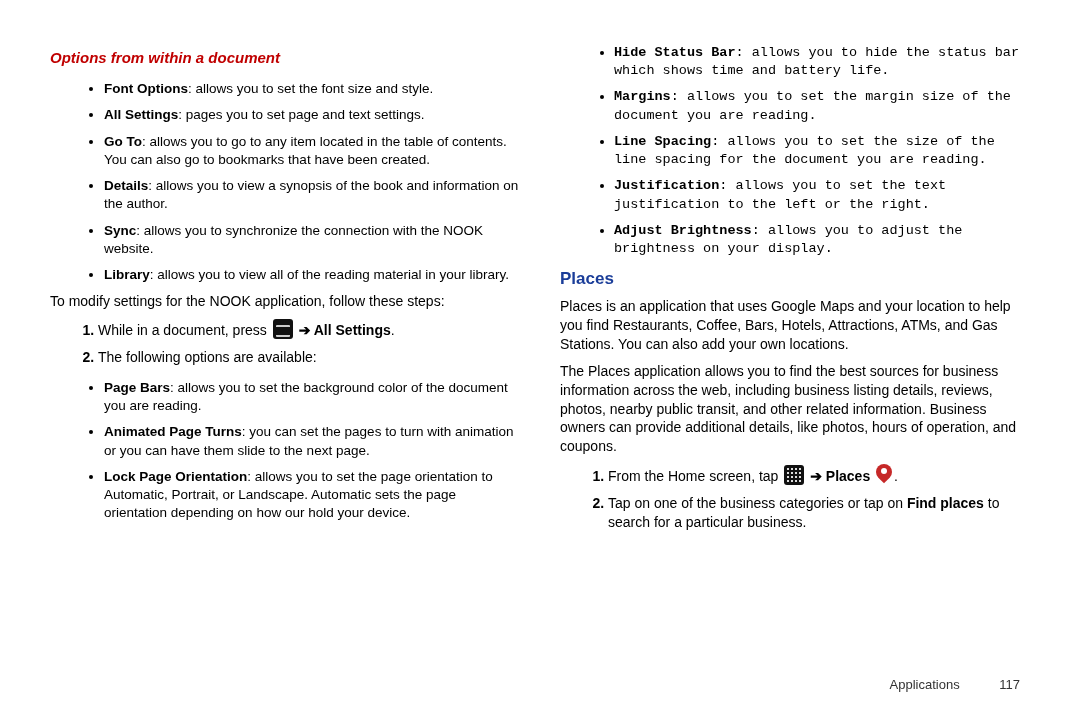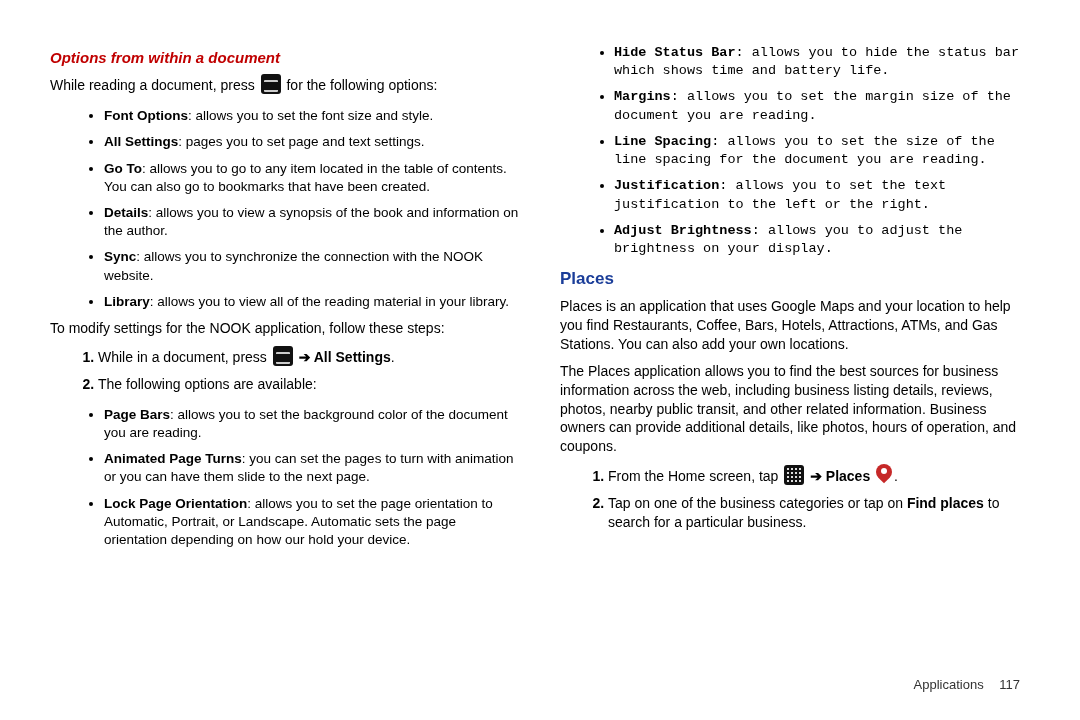--- a/index.html
+++ b/index.html
@@ -126,33 +126,28 @@
     background:#fff;border-radius:50%;
   }
   .arrow { font-weight:bold; }
   .footer {
     position: absolute;
     bottom: 28px;
     right: 60px;
     font-size: 13px;
     color: #333;
   }
-  .footer .pn { margin-left: 12px; }
+  .footer .pn { margin-left: 36px; }
 </style>
 </head>
 <body>
 
 <div class="page">
   <div class="col">
     <div class="subhead-red">Options from within a document</div>
-    <p>
-      <span>While reading a document, press </span>
-      <span class="icon-menu"></span>
-      <span> for the following options:</span>
-    </p>
     <ul class="bullets">
       <li><b>Font Options</b><span>: allows you to set the font size and style.</span></li>
       <li><b>All Settings</b><span>: pages you to set page and text settings.</span></li>
       <li><b>Go To</b><span>: allows you to go to any item located in the table of contents. You can also go to bookmarks that have been created.</span></li>
       <li><b>Details</b><span>: allows you to view a synopsis of the book and information on the author.</span></li>
       <li><b>Sync</b><span>: allows you to synchronize the connection with the NOOK website.</span></li>
       <li><b>Library</b><span>: allows you to view all of the reading material in your library.</span></li>
     </ul>
 
     <p>To modify settings for the NOOK application, follow these steps:</p>

